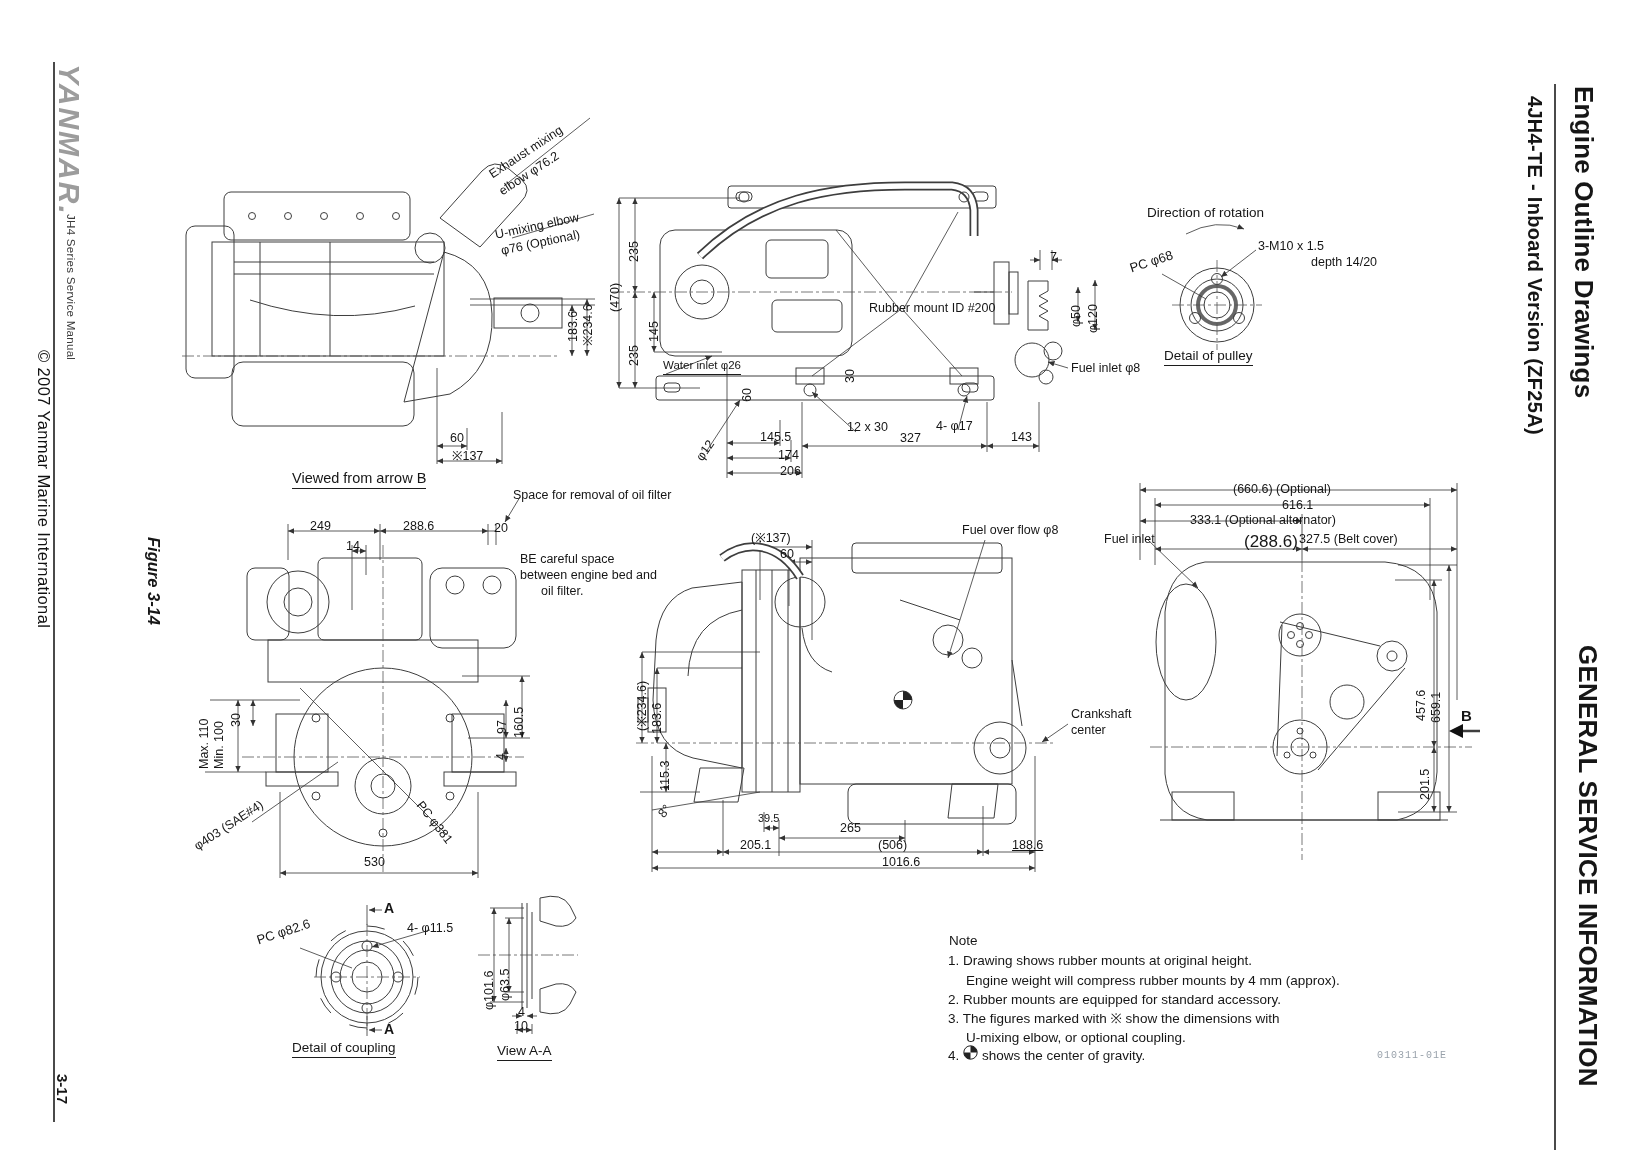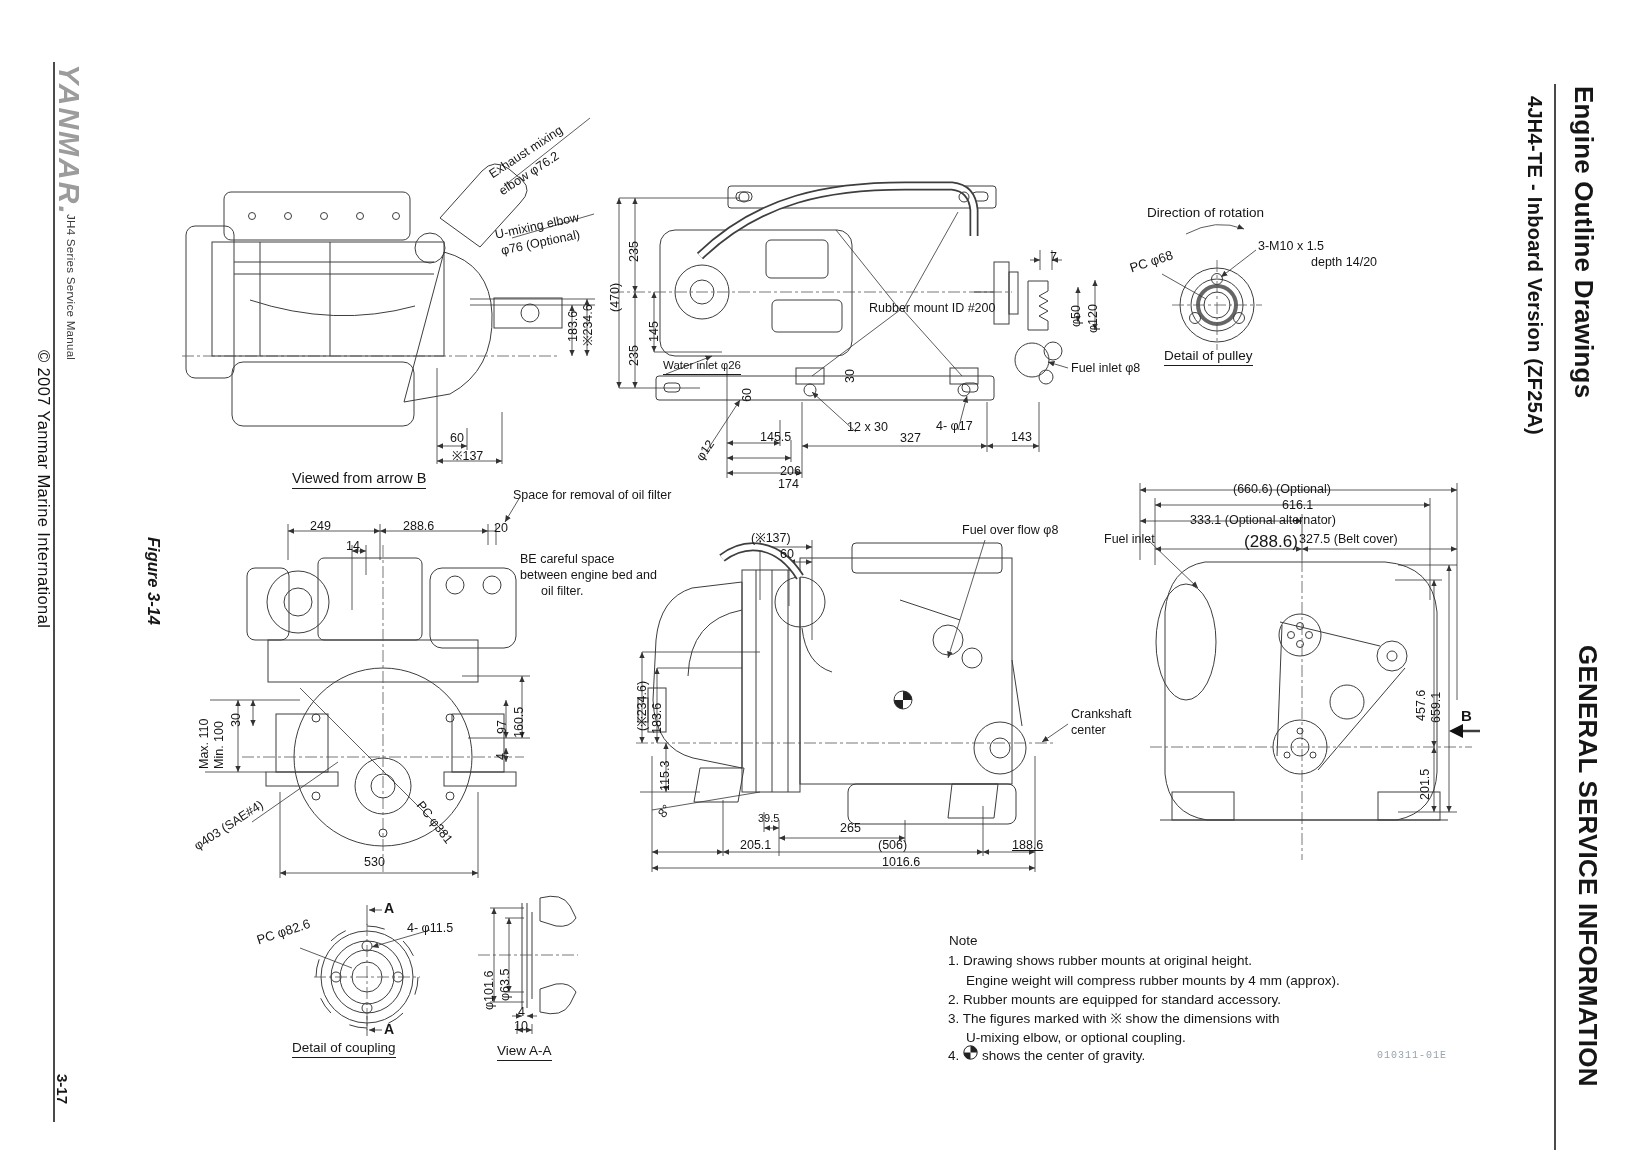--- a/index.html
+++ b/index.html
@@ -378,21 +378,21 @@
       <span class="lb" style="left: 609px; top: 312px; font-size: 12.5px; transform: rotate(-90deg);">(470)</span>
       <span class="lb" style="left: 628px; top: 262px; font-size: 12.5px; transform: rotate(-90deg);">235</span>
       <span class="lb" style="left: 628px; top: 366px; font-size: 12.5px; transform: rotate(-90deg);">235</span>
       <span class="lb" style="left: 648px; top: 342px; font-size: 12.5px; transform: rotate(-90deg);">145</span>
       <span class="lb ul" style="left: 663px; top: 360px; font-size: 11.5px;">Water inlet φ26</span>
       <span class="lb" style="left: 869px; top: 302px; font-size: 12.5px;">Rubber mount ID #200</span>
       <span class="lb" style="left: 844px; top: 383px; font-size: 12.5px; transform: rotate(-90deg);">30</span>
       <span class="lb" style="left: 741px; top: 402px; font-size: 12.5px; transform: rotate(-90deg);">60</span>
       <span class="lb" style="left: 694px; top: 456px; font-size: 12.5px; transform: rotate(-55deg);">φ12</span>
       <span class="lb" style="left: 760px; top: 431px; font-size: 12.5px;">145.5</span>
-      <span class="lb" style="left: 778px; top: 449px; font-size: 12.5px; margin-top: 29px;">174</span>
+      <span class="lb" style="left: 778px; top: 449px; font-size: 12.5px;">174</span>
       <span class="lb" style="left: 780px; top: 465px; font-size: 12.5px;">206</span>
       <span class="lb" style="left: 847px; top: 421px; font-size: 12.5px;">12 x 30</span>
       <span class="lb" style="left: 900px; top: 432px; font-size: 12.5px;">327</span>
       <span class="lb" style="left: 936px; top: 420px; font-size: 12.5px;">4- φ17</span>
       <span class="lb" style="left: 1011px; top: 431px; font-size: 12.5px;">143</span>
       <span class="lb" style="left: 1050px; top: 251px; font-size: 12.5px;">7</span>
       <span class="lb" style="left: 1070px; top: 327px; font-size: 12.5px; transform: rotate(-90deg);">φ50</span>
       <span class="lb" style="left: 1087px; top: 333px; font-size: 12.5px; transform: rotate(-90deg);">φ120</span>
       <span class="lb" style="left: 1071px; top: 362px; font-size: 12.5px;">Fuel inlet  φ8</span>
       <span class="lb" style="left: 1147px; top: 206px; font-size: 13.5px;">Direction of rotation</span>

